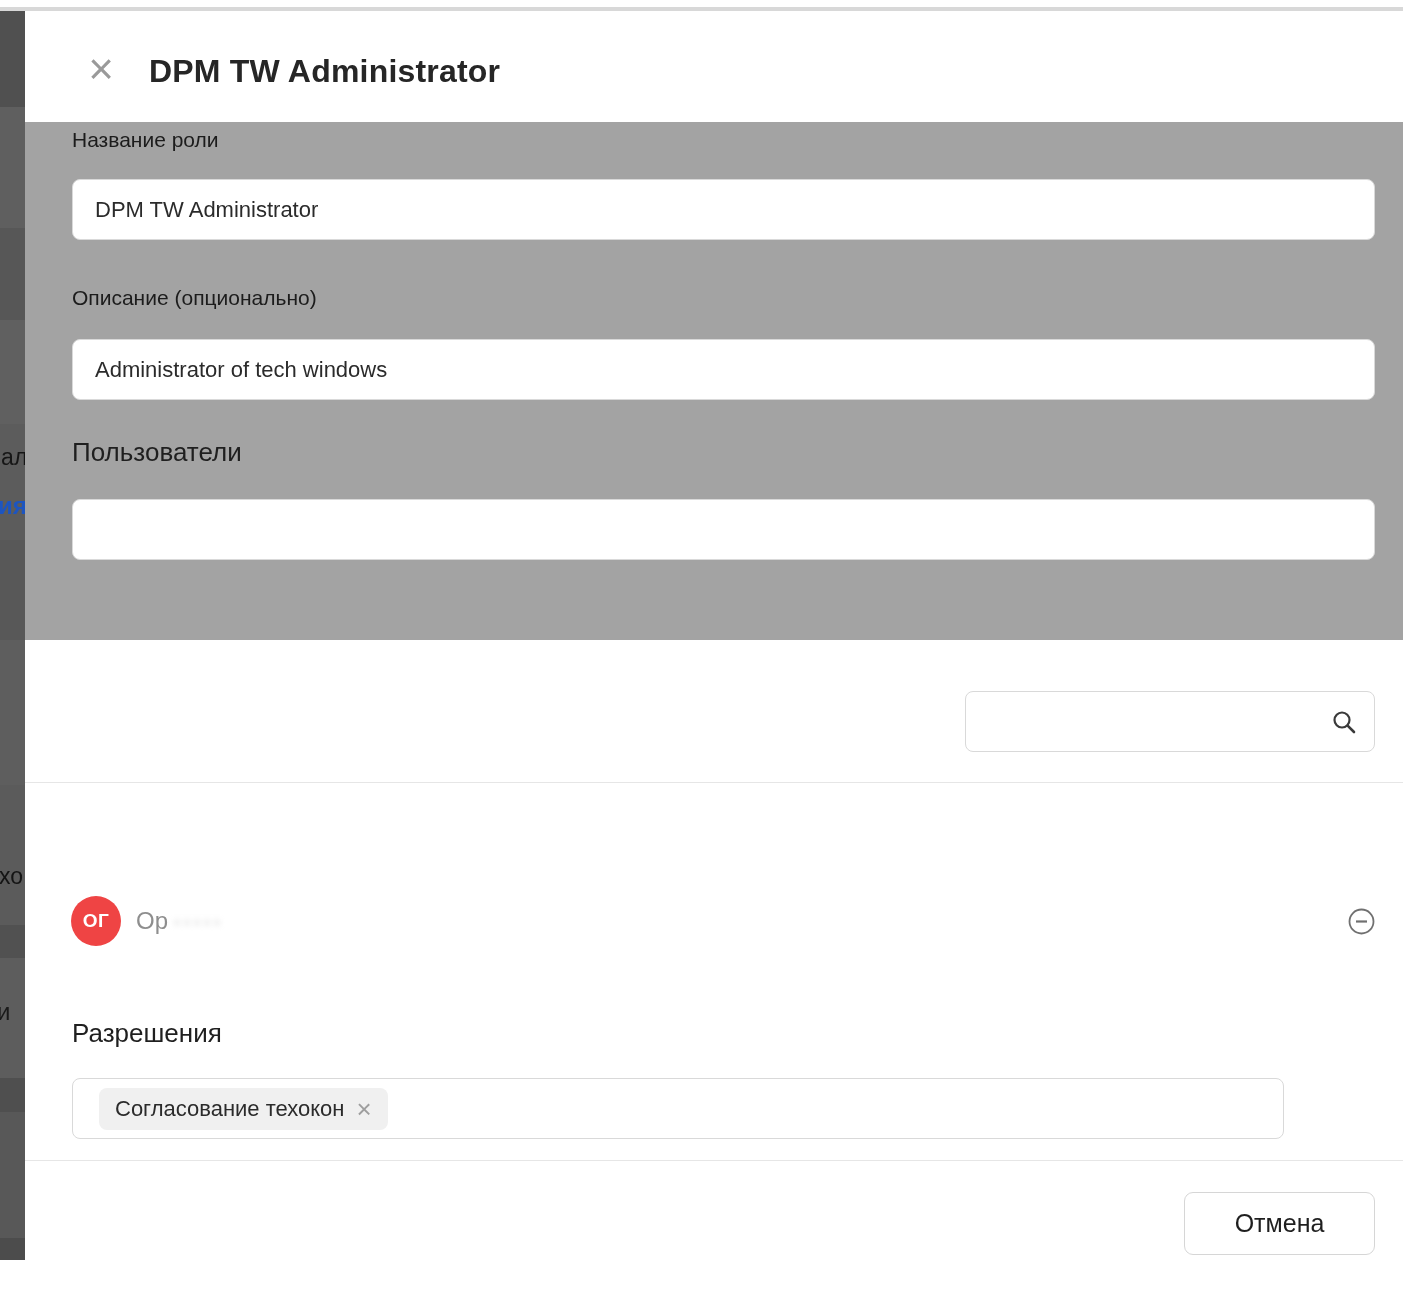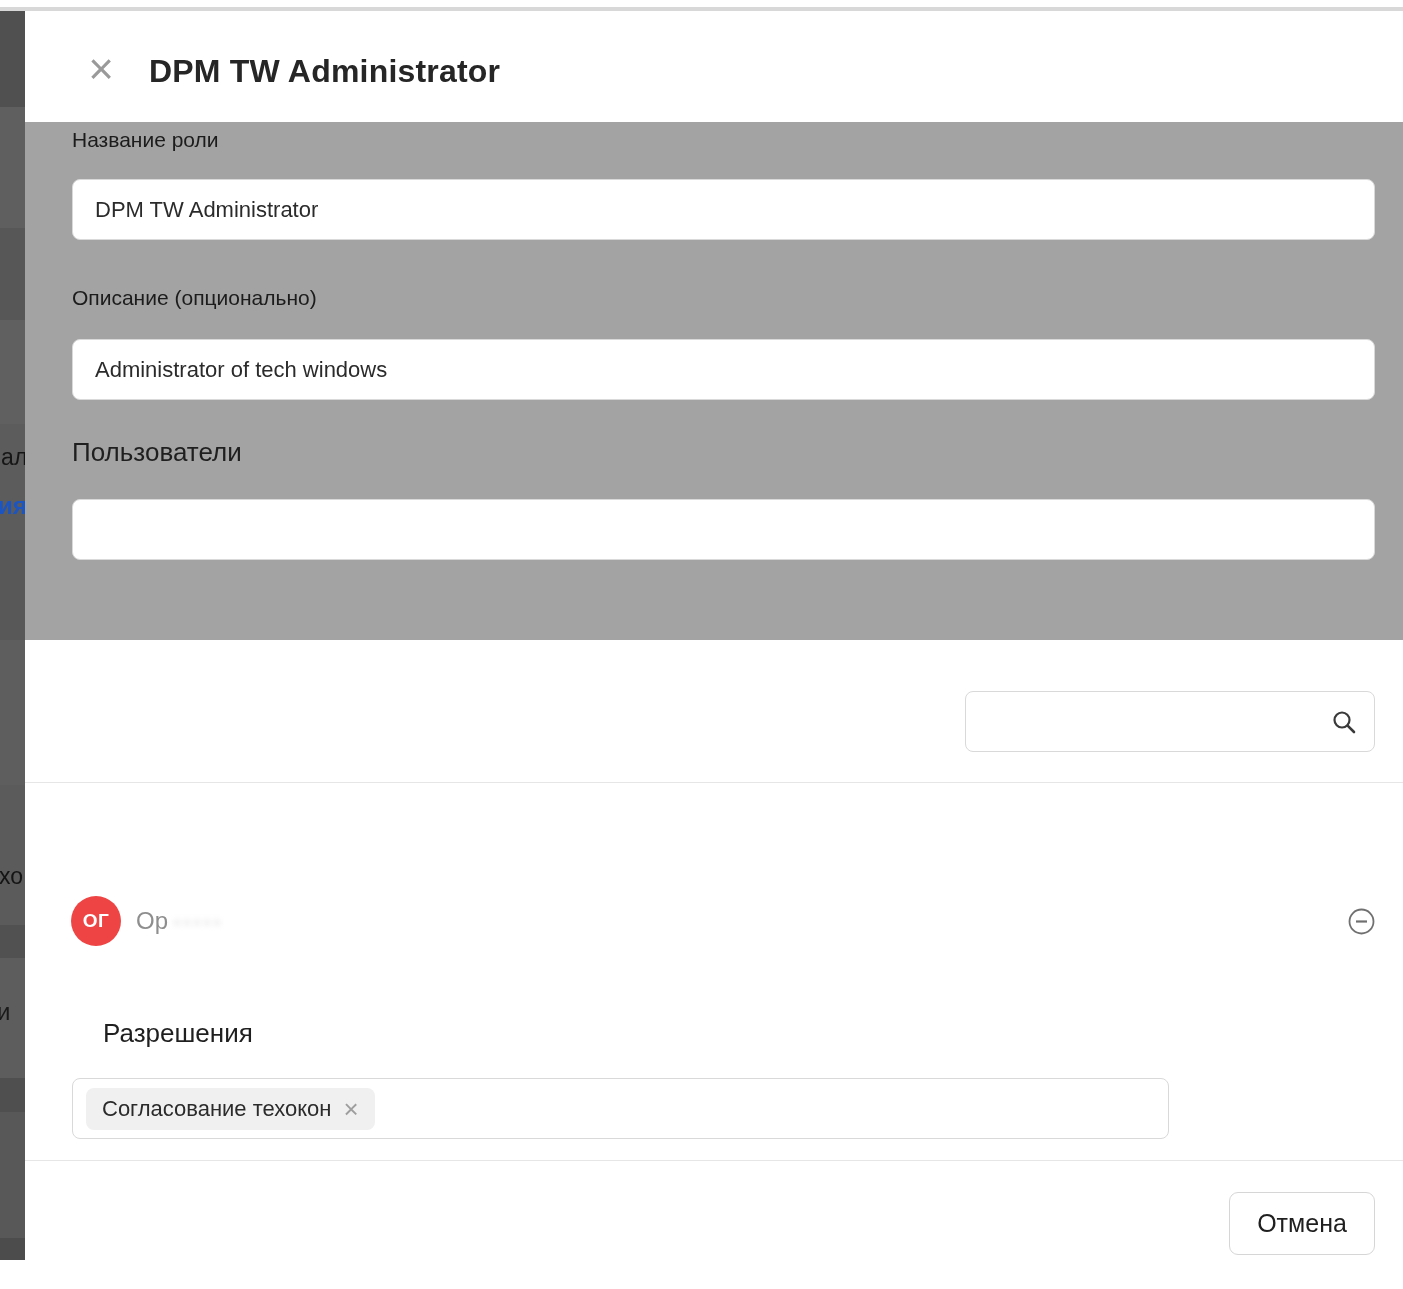--- a/index.html
+++ b/index.html
@@ -119,44 +119,44 @@
     position: absolute; left: 111px; top: 0; height: 50px;
     display: flex; align-items: center; font-size: 24px; color: #8e8e8e;
   }
   .blur-tail { filter: blur(3px); margin-left: 5px; letter-spacing: 2px; color: #9a9a9a; }
   .remove-btn {
     position: absolute; left: 1323px; top: 12px; width: 27px; height: 27px;
     cursor: pointer;
   }
 
   
-  .heading-permissions { position: absolute; left: 47px; top: 1007px; font-size: 26px; font-weight: 500; color: #1f1f1f; margin-left: 31px; }
+  .heading-permissions { position: absolute; left: 47px; top: 1007px; font-size: 26px; font-weight: 500; color: #1f1f1f; }
   .chip-input {
-    position: absolute; left: 47px; top: 1067px; width: 1097px; height: 61px;
+    position: absolute; left: 47px; top: 1067px; width: 1212px; height: 61px;
     background: #ffffff; border: 1px solid #d9d9d9; border-radius: 8px;
-    box-sizing: border-box; display: flex; align-items: center; padding: 0 9px;
+    box-sizing: border-box; display: flex; align-items: center; padding: 0 22px;
   }
   .chip {
     display: flex; align-items: center; gap: 12px;
     background: #f0f0f0; border-radius: 8px; height: 42px; padding: 0 16px;
     font-size: 22px; color: #2b2b2b; margin-left: 4px; white-space: nowrap;
   }
   .chip-x { color: #9e9e9e; font-size: 26px; line-height: 1; cursor: pointer; }
 
   
   .footer-buttons {
     position: absolute; right: 28px; top: 1181px; display: flex; gap: 18px;
   }
   .btn {
     height: 63px; border-radius: 9px; font-size: 25px;
     display: flex; align-items: center; justify-content: center;
     box-sizing: border-box; cursor: pointer; user-select: none;
     font-family: "Liberation Sans", "DejaVu Sans", sans-serif;
   }
-  .btn-cancel { width: 146px; background: #ffffff; border: 1px solid #d6d6d6; color: #1f1f1f; }
+  .btn-cancel { width: 191px; background: #ffffff; border: 1px solid #d6d6d6; color: #1f1f1f; }
   .btn-save   { width: 201px; background: #2377f5; color: #ffffff; border: none; box-shadow: 0 3px 6px rgba(35,119,245,0.25); }
 </style>
 </head>
 <body>
 
 <div class="page">
 
   <div class="top-line"></div>
 
   <div class="backdrop-strip">

